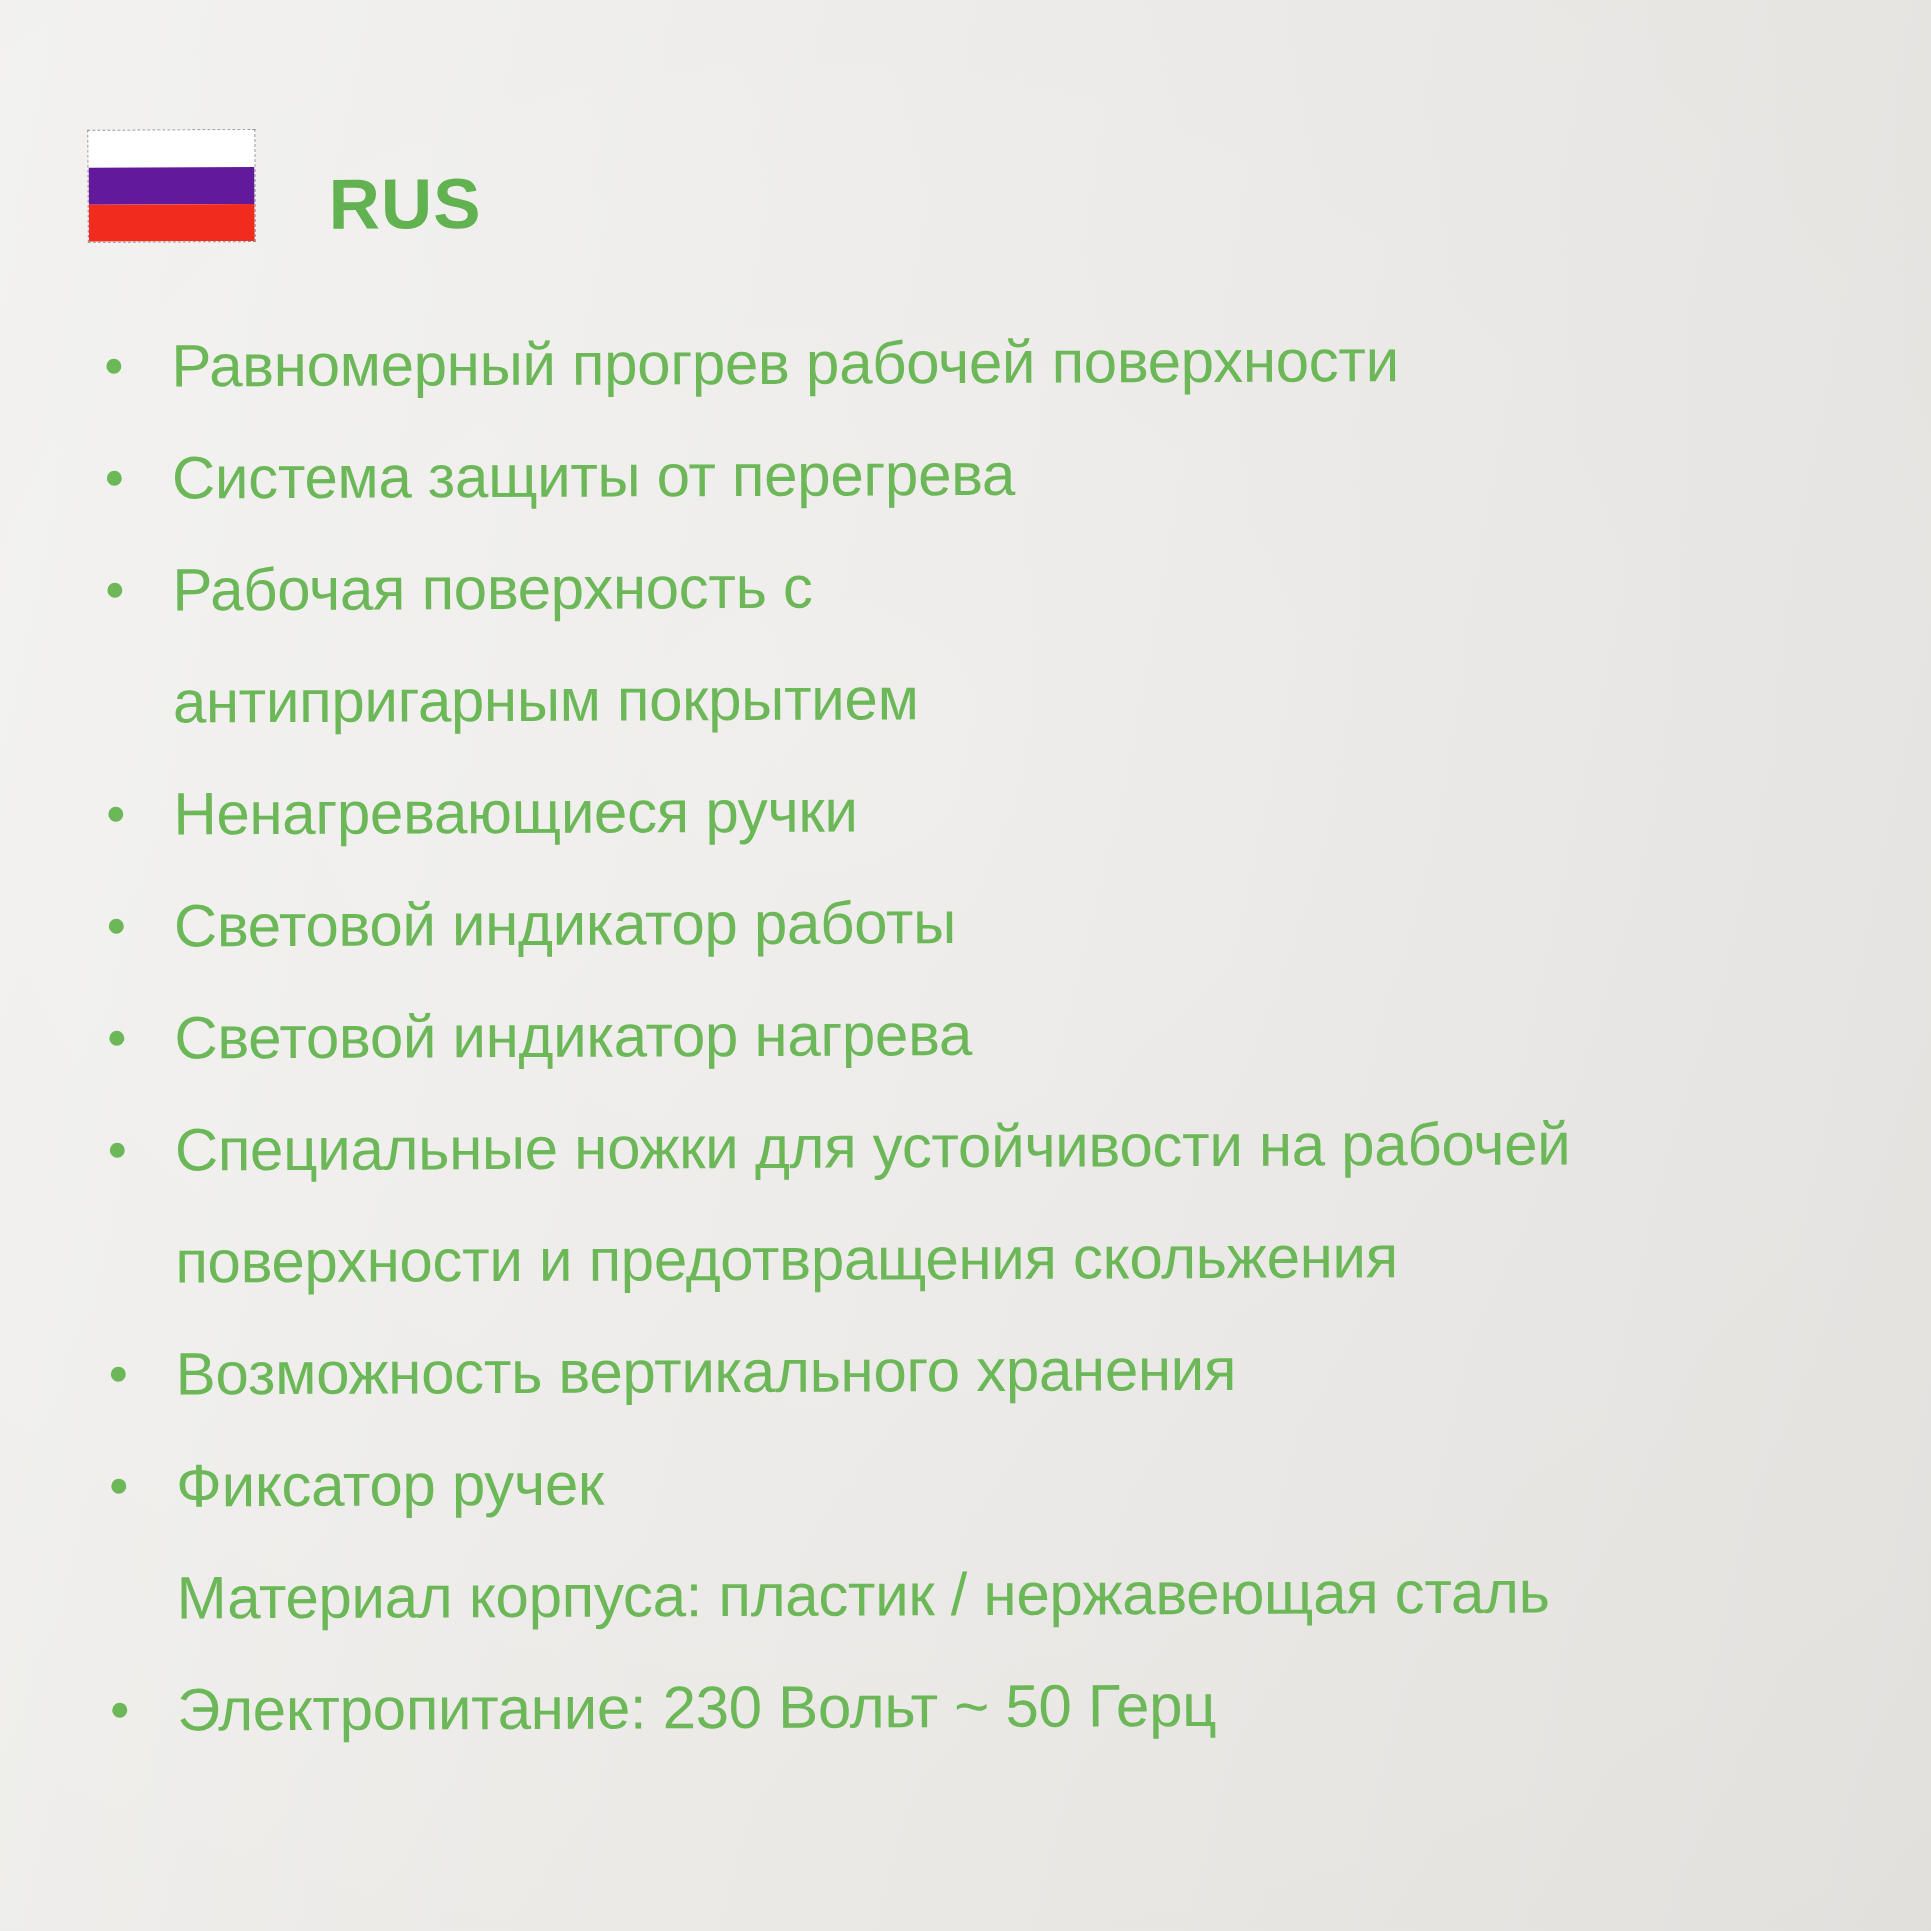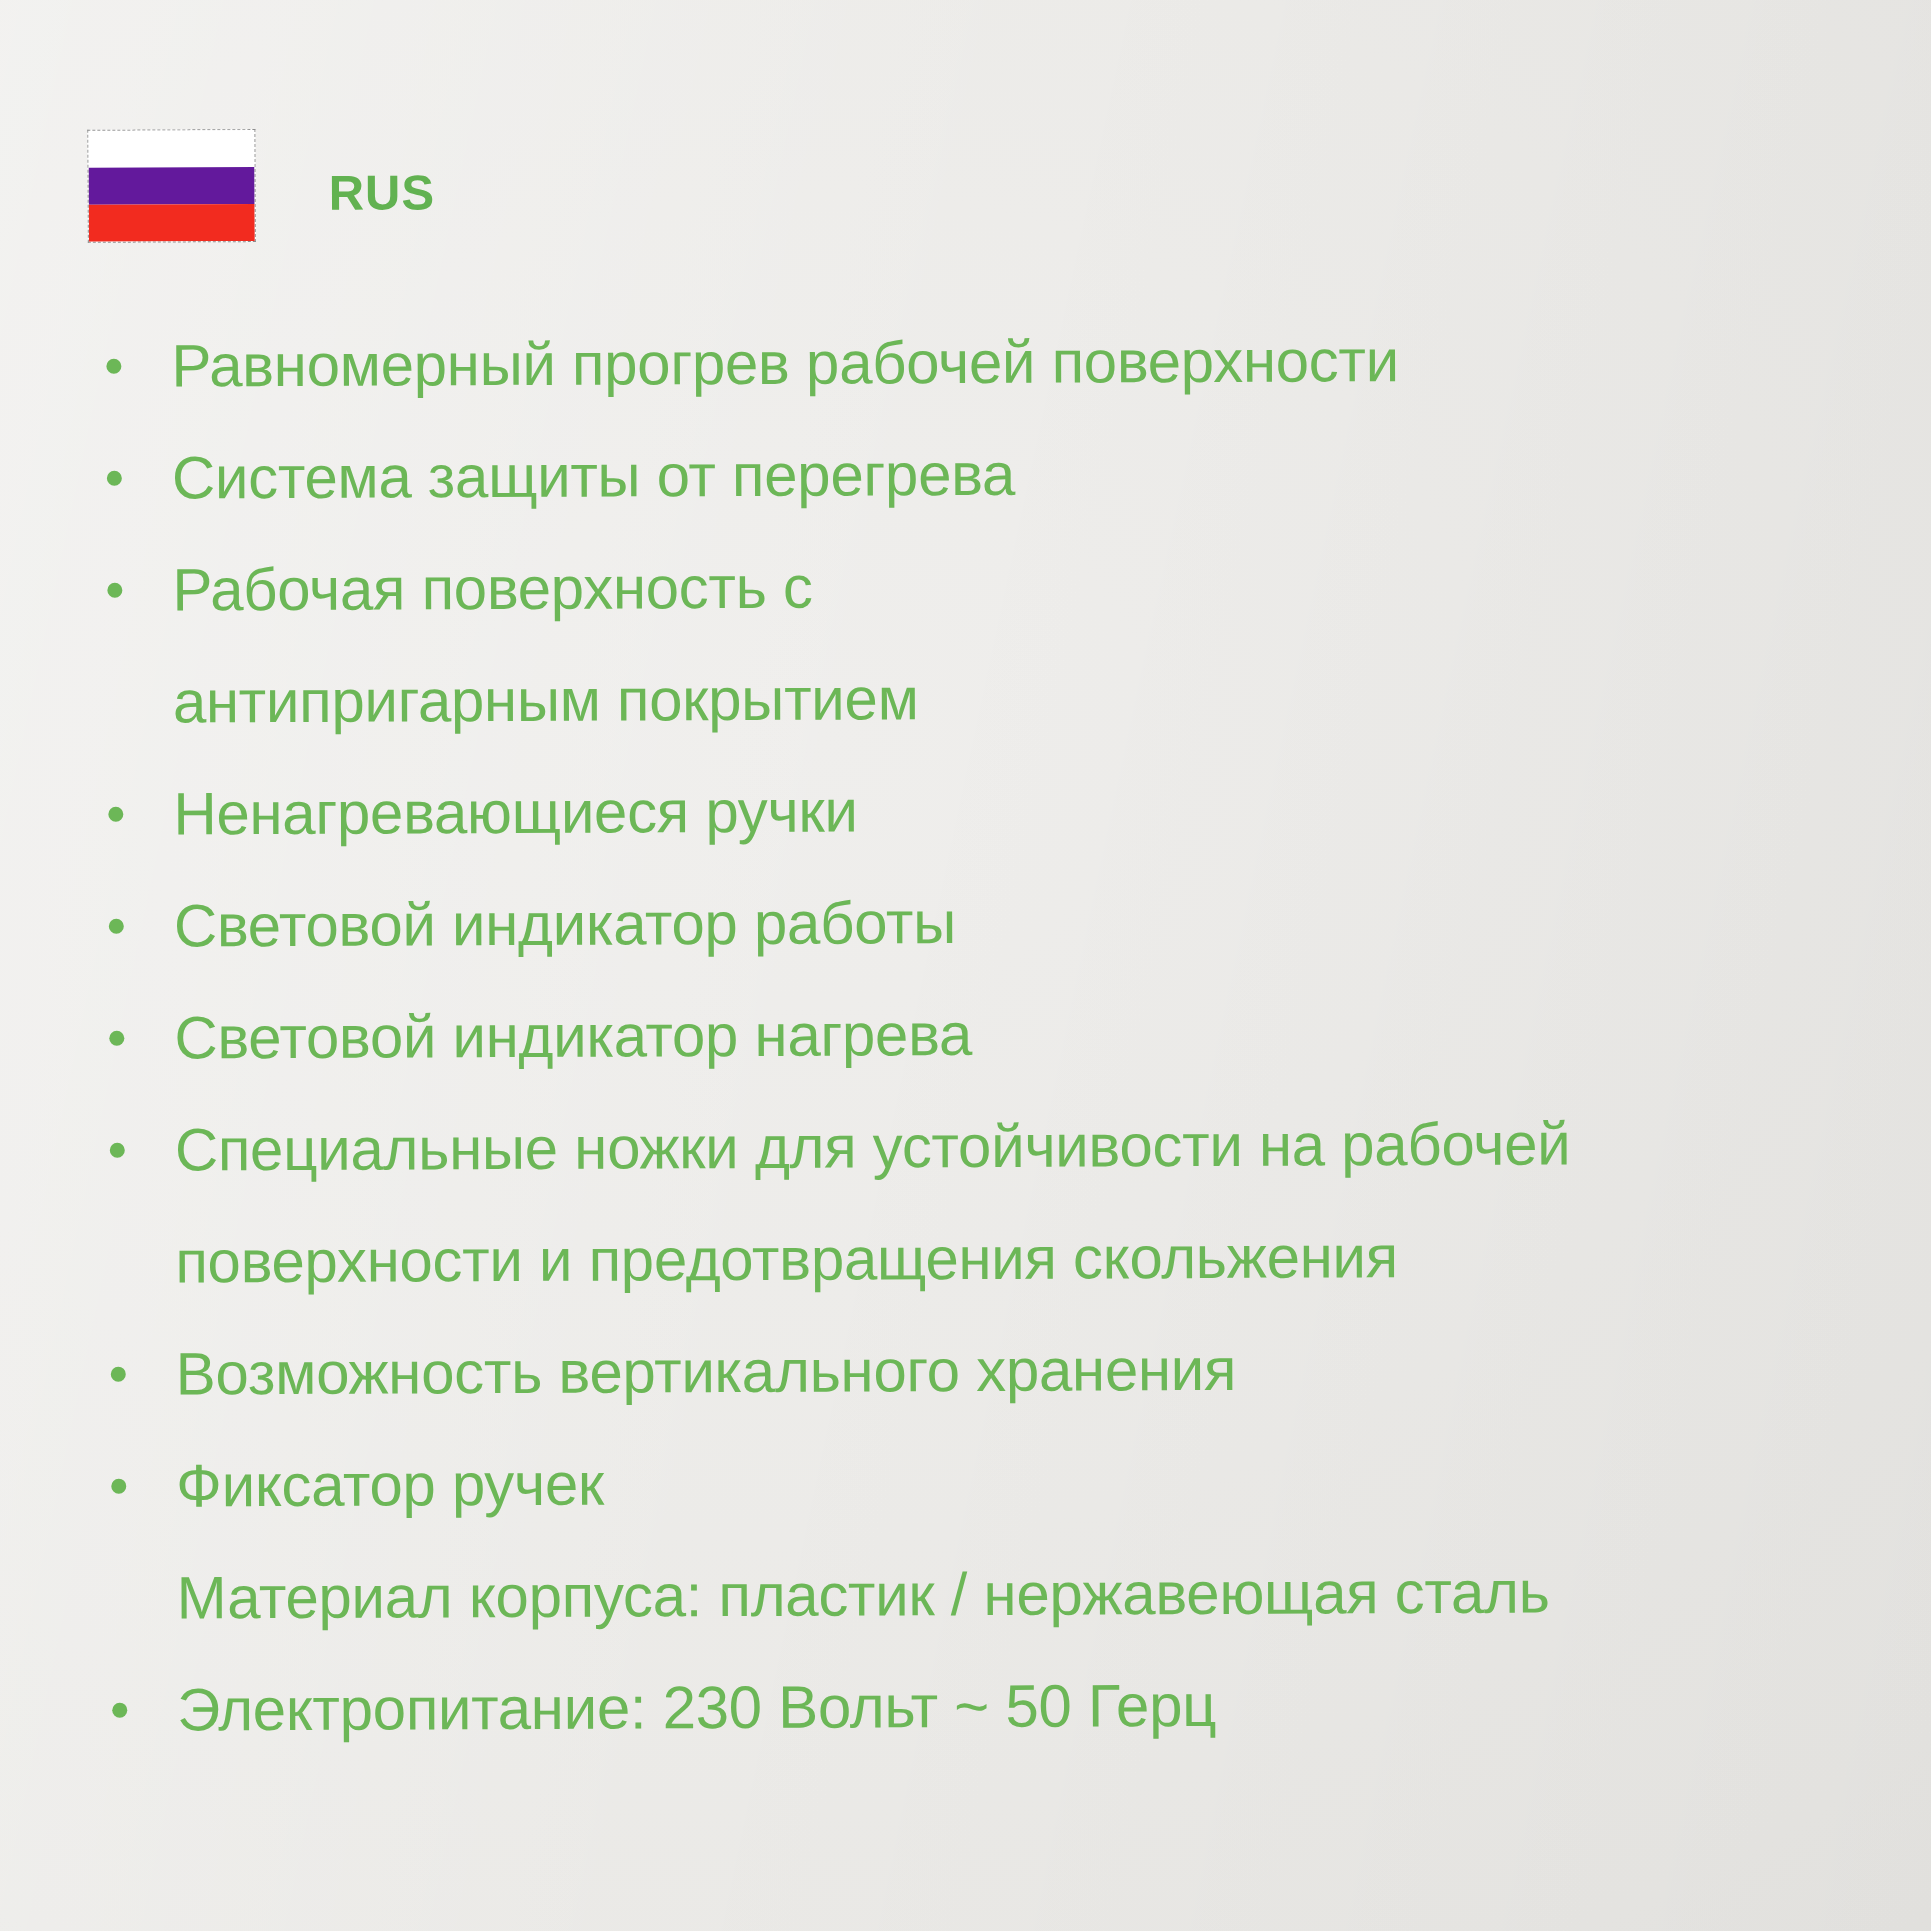--- a/index.html
+++ b/index.html
@@ -55,27 +55,27 @@
     background: #ffffff;
     flex: none;
   }
   .flag-band { width: 100%; }
   .flag-band.white  { height: 33.3%; background: #ffffff; }
   .flag-band.blue   { height: 33.3%; background: #63199c; }
   .flag-band.red    { height: 33.4%; background: #f22b1f; }
 
   .lang-code {
     margin-left: 73px;
-    font-size: 49px;
+    font-size: 71px;
     font-weight: bold;
     letter-spacing: 1px;
     color: #62b251;
     line-height: 1;
     position: relative;
-    top: 8px;
+    top: 19px;
     white-space: nowrap;
   }
 
   
   .features {
     position: absolute;
     left: 97px;
     top: 307px;
     width: 1738px;
     list-style: none;

